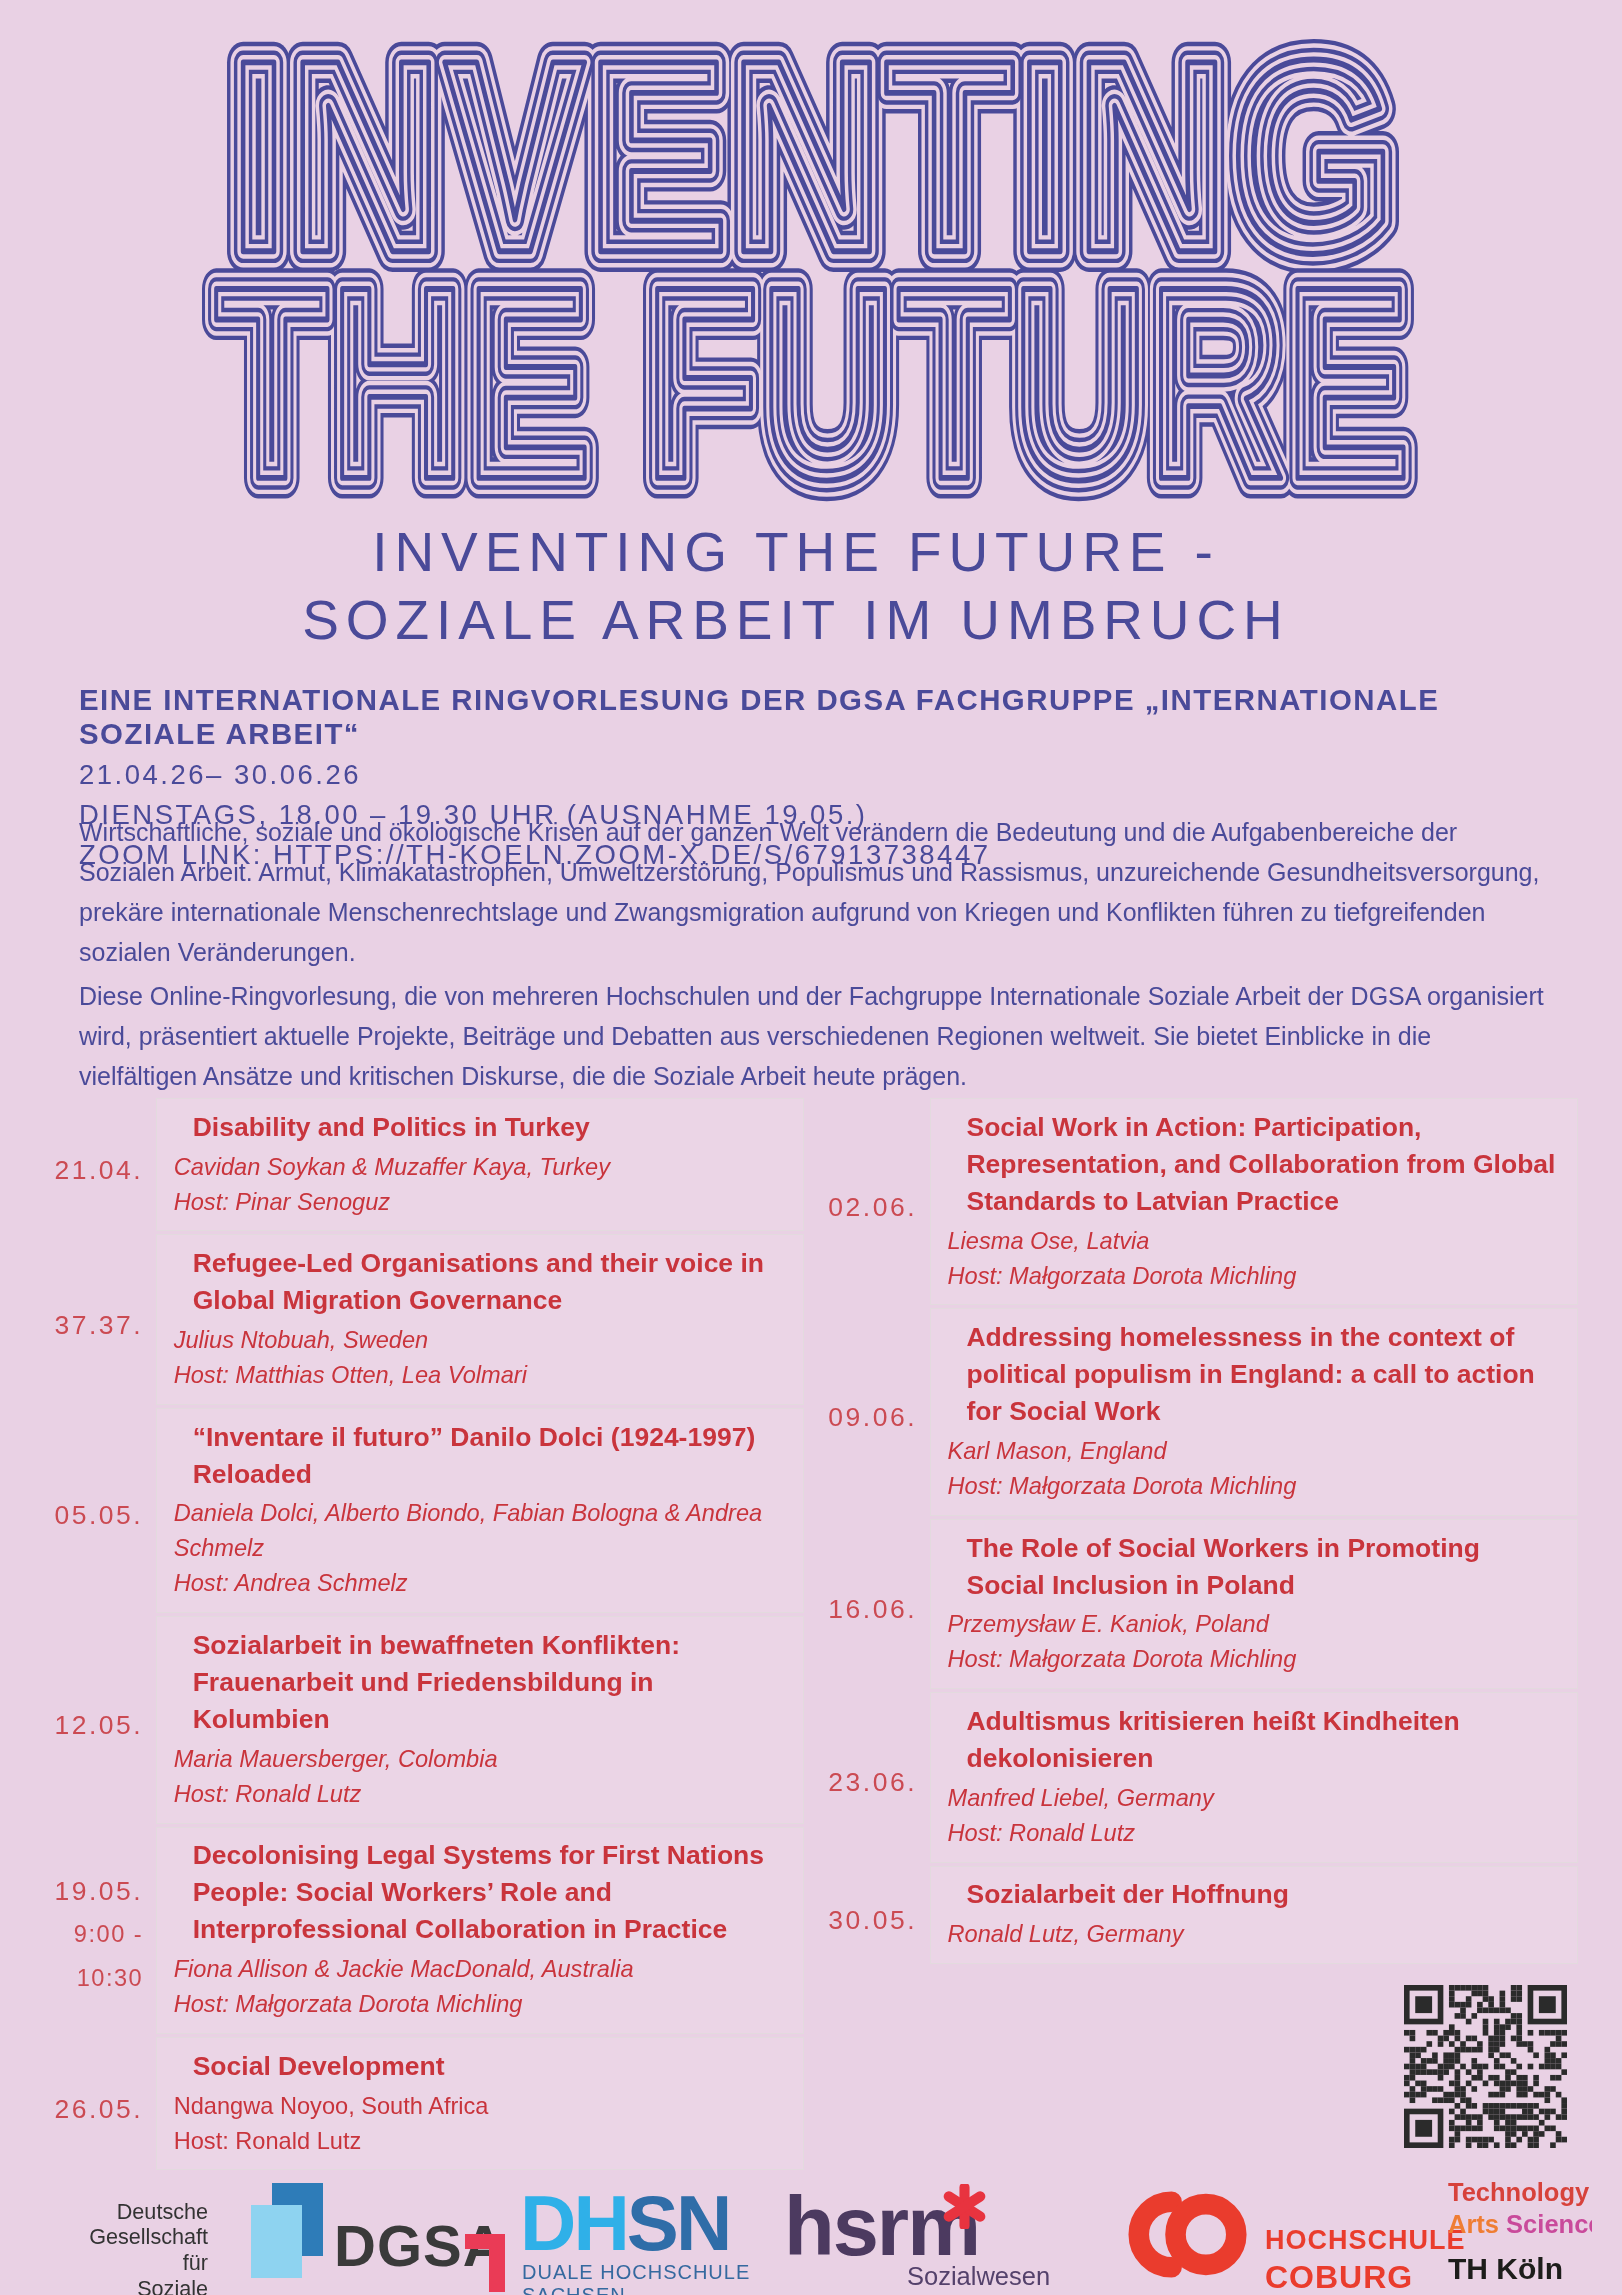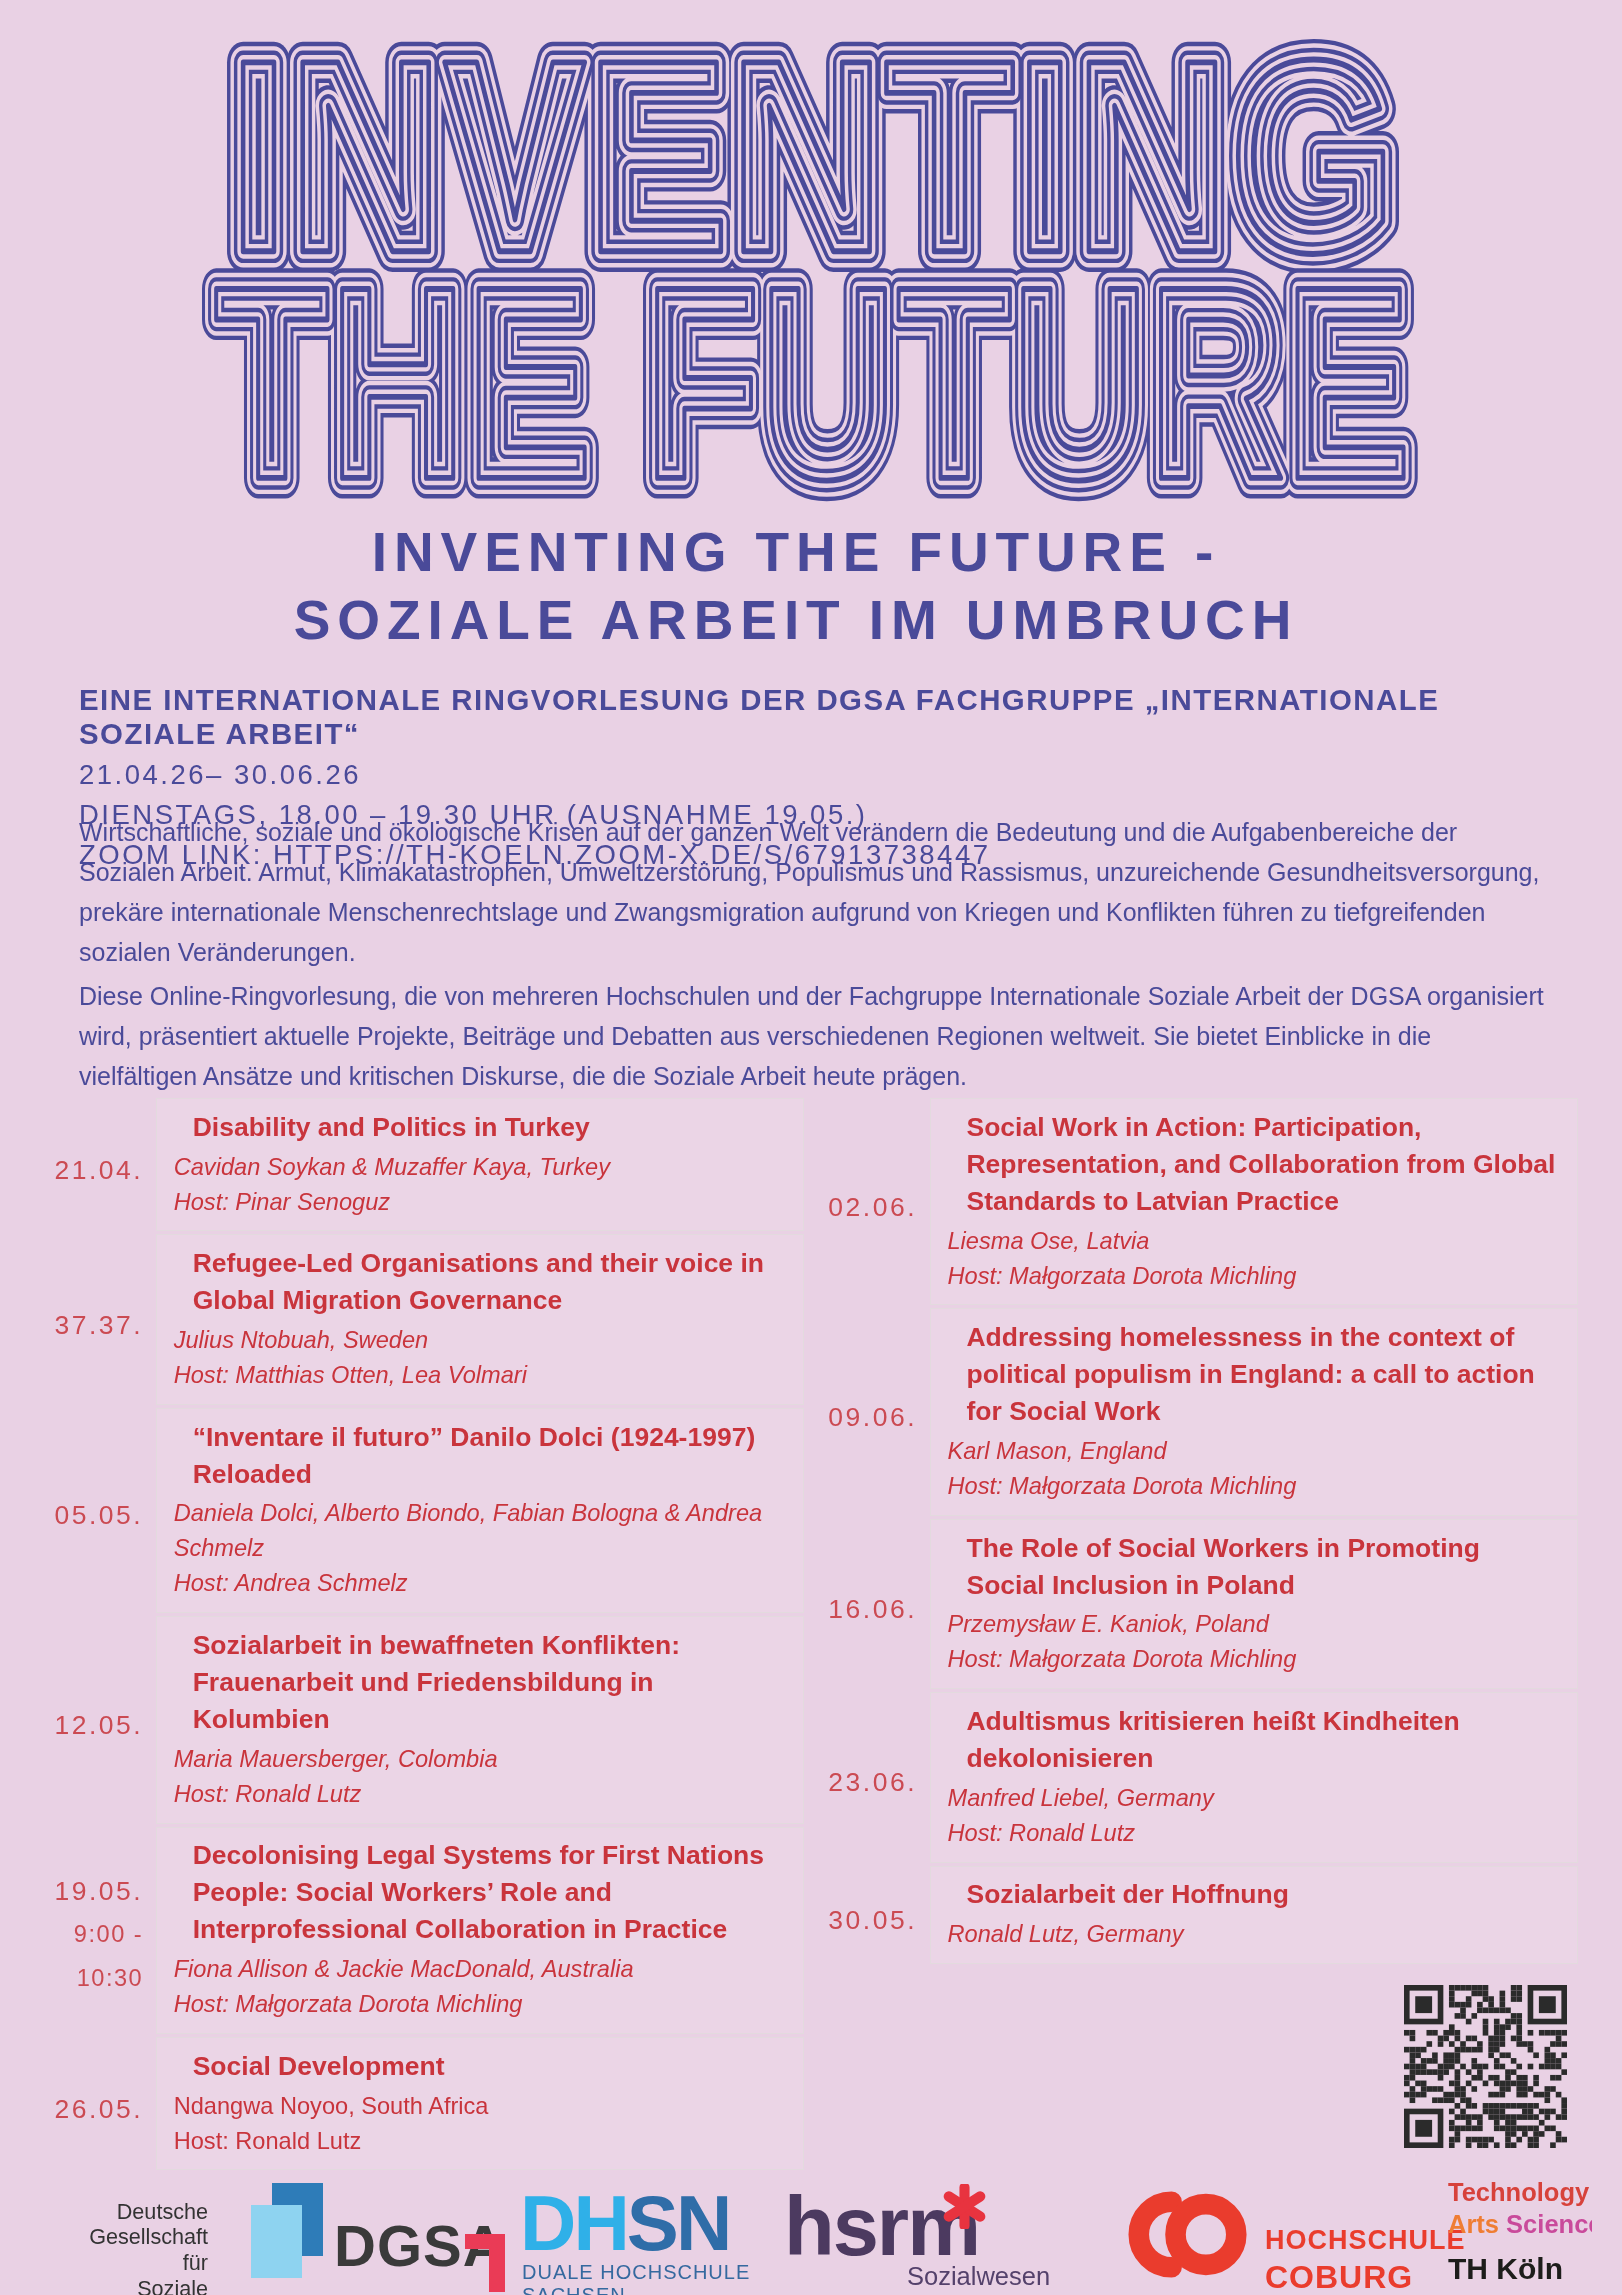--- a/index.html
+++ b/index.html
@@ -17,21 +17,21 @@
   }
   .a1{stroke:#4a4a99;stroke-width:84px;}
   .a2{stroke:#e9d1e4;stroke-width:66px;}
   .a3{stroke:#4a4a99;stroke-width:48px;}
   .a4{stroke:#e9d1e4;stroke-width:30px;}
   .a5{stroke:#4a4a99;stroke-width:12px;}
   
   .subtitle{
     position:absolute; left:0; top:519px; width:100%;
     text-align:center; color:#4a4a99; font-size:55px; line-height:1.23;
-    letter-spacing:6.9px; font-weight:700;
+    letter-spacing:6.9px; font-weight:400;
   }
   
   .info{position:absolute; left:79px; top:683px; width:1472px; color:#4a4a99;}
   .info-heading{font-size:29.4px; font-weight:bold; letter-spacing:1.5px;}
   .info-line{font-size:27.5px; letter-spacing:2.5px; margin-top:7.9px; line-height:1.17;}
   .info-line:first-of-type{margin-top:12.8px;}
   
   .intro{position:absolute; left:79px; top:812px; width:1472px; color:#4a4a99;}
   .intro p{margin:0 0 3.9px 0; font-size:25px; line-height:40px;}
   

